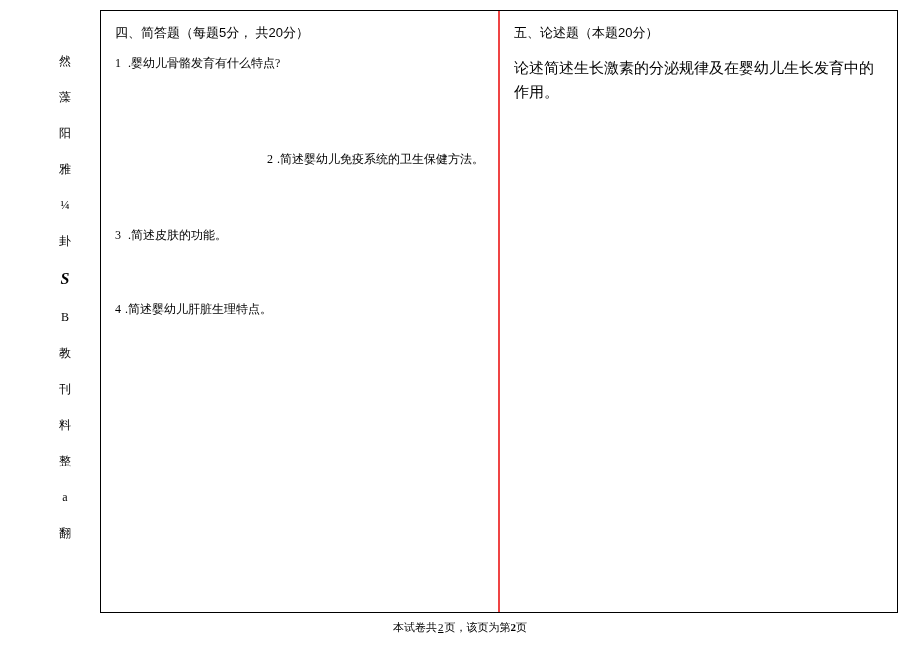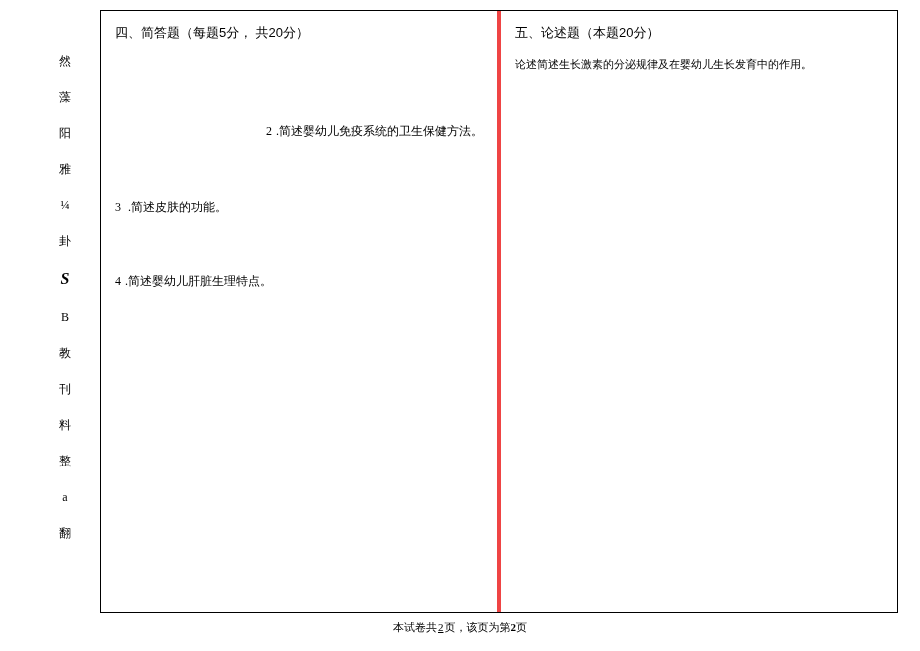--- a/index.html
+++ b/index.html
@@ -40,41 +40,41 @@
       bottom: 38px;
       border: 1px solid #000;
       display: flex;
     }
     .col {
       flex: 1;
       padding: 12px 14px 12px 14px;
       position: relative;
     }
     .col-left {
-      border-right: 4px solid #ef4444;
+      border-right: 2px solid #ef4444;
     }
     .section-title {
       font-size: 13px;
       margin-bottom: 10px;
       line-height: 1.6;
     }
     .section-title .digit,
     .section-title .num-w {
       font-family: "Arial", sans-serif;
     }
     .question {
       font-size: 12px;
       line-height: 1.5;
     }
     .q1 { margin-top: 8px; }
     .q2 { margin-top: 78px; text-align: right; }
     .q3 { margin-top: 58px; }
     .q4 { margin-top: 56px; }
     .essay-prompt {
-      font-size: 11px;
+      font-size: 15px;
       margin-top: 12px;
       line-height: 1.6;
     }
     .footer {
       position: absolute;
       left: 0;
       right: 0;
       bottom: 16px;
       text-align: center;
       font-size: 11px;
@@ -108,20 +108,23 @@
   <span class="sidebar-char">整</span>
   <span class="sidebar-char">a</span>
   <span class="sidebar-char">翻</span>
 </div>
 
 <div class="page-box">
   <div class="col col-left">
     <div class="section-title">
       <span>四、简答题（每题</span><span class="digit">5</span><span>分， 共</span><span class="digit">20</span><span>分）</span>
     </div>
+    <div class="question q1">
+      <span class="qnum">1</span><span> .婴幼儿骨骼发育有什么特点?</span>
+    </div>
     <div class="question q2">
       <span class="qnum">2</span><span>.简述婴幼儿免疫系统的卫生保健方法。</span>
     </div>
     <div class="question q3">
       <span class="qnum">3</span><span> .简述皮肤的功能。</span>
     </div>
     <div class="question q4">
       <span class="qnum">4</span><span>.简述婴幼儿肝脏生理特点。</span>
     </div>
   </div>

